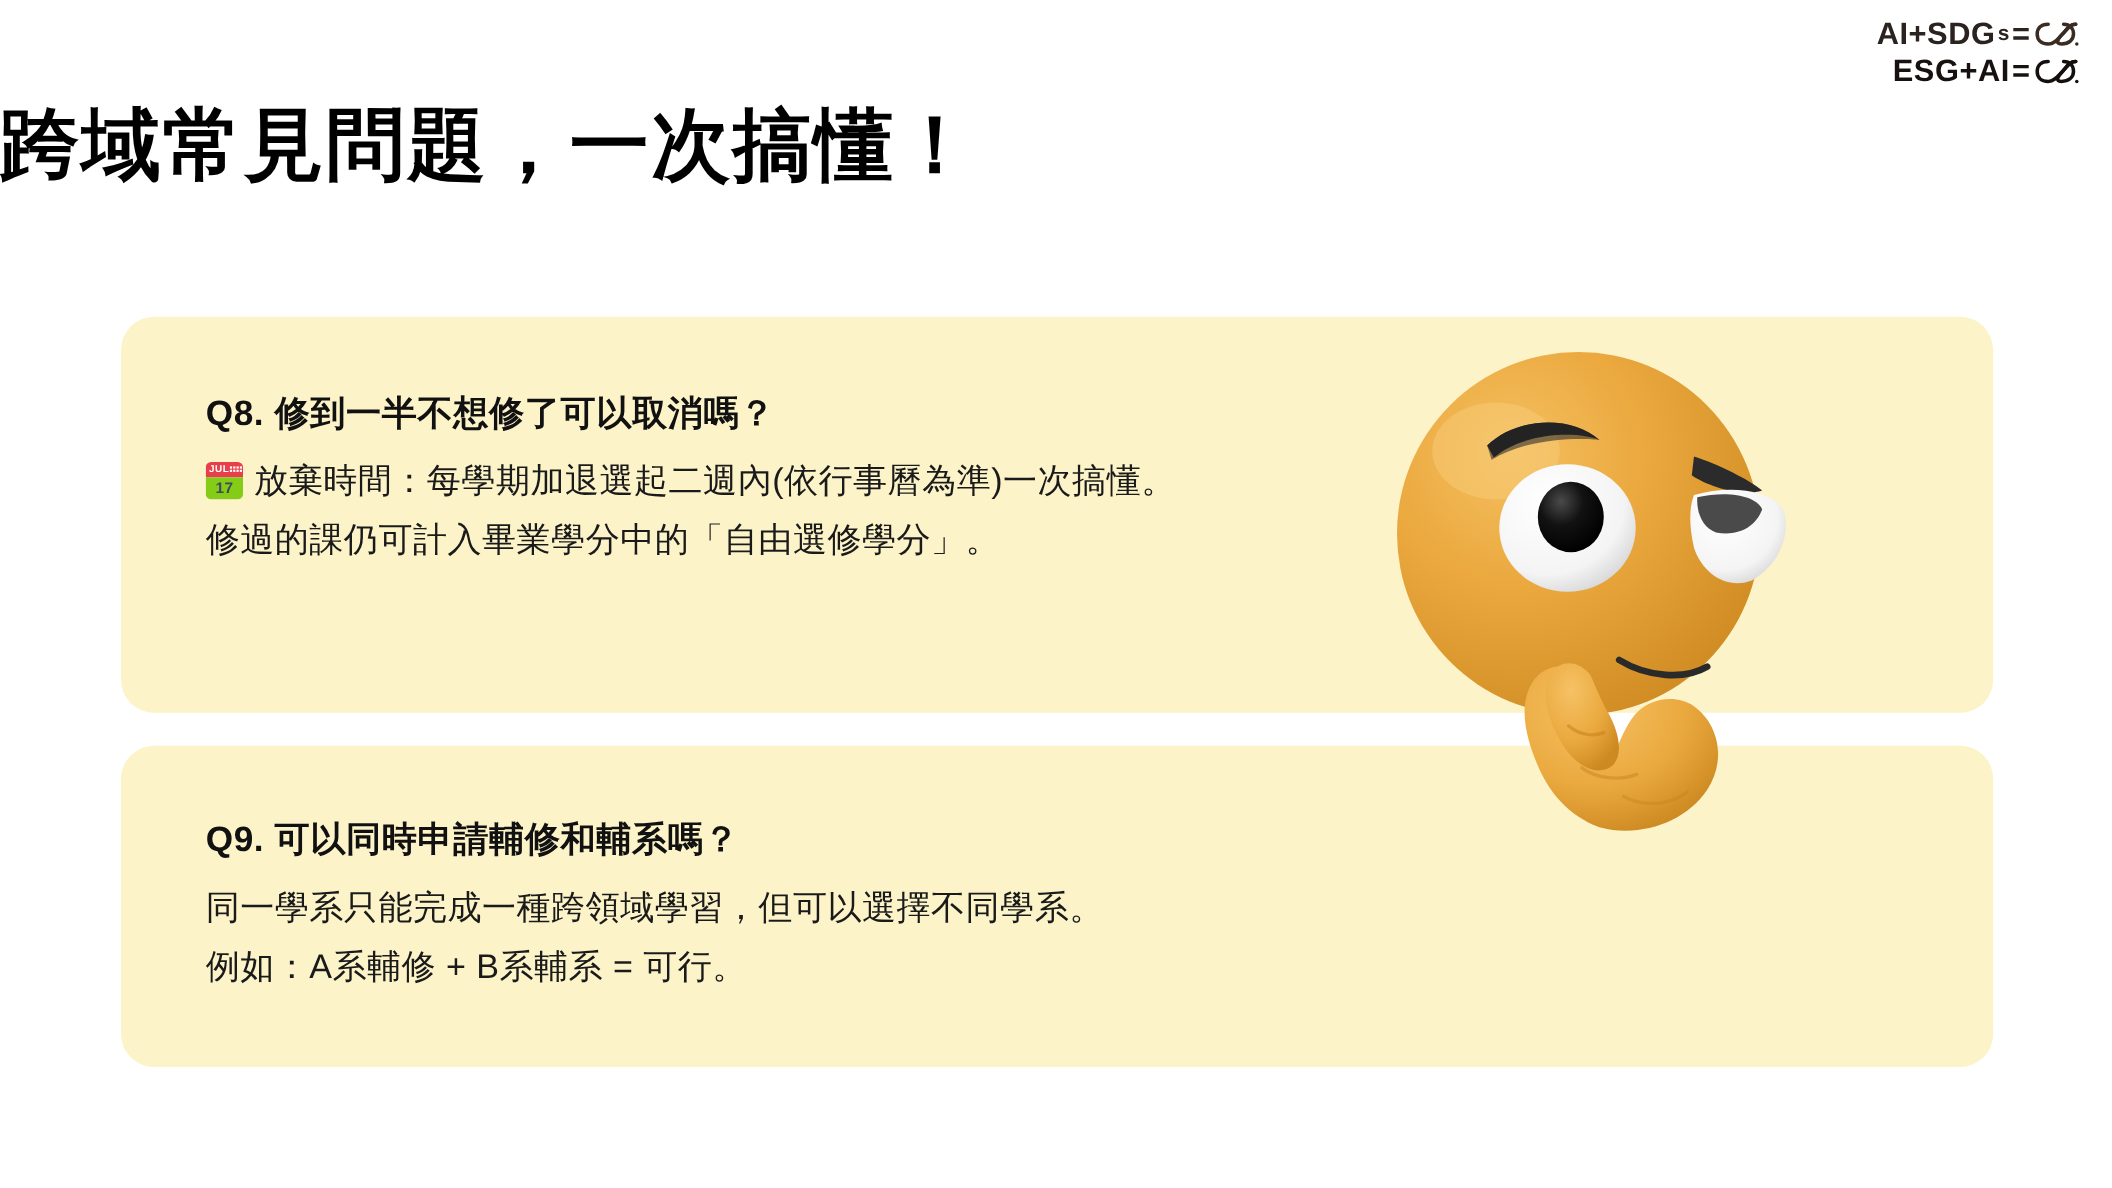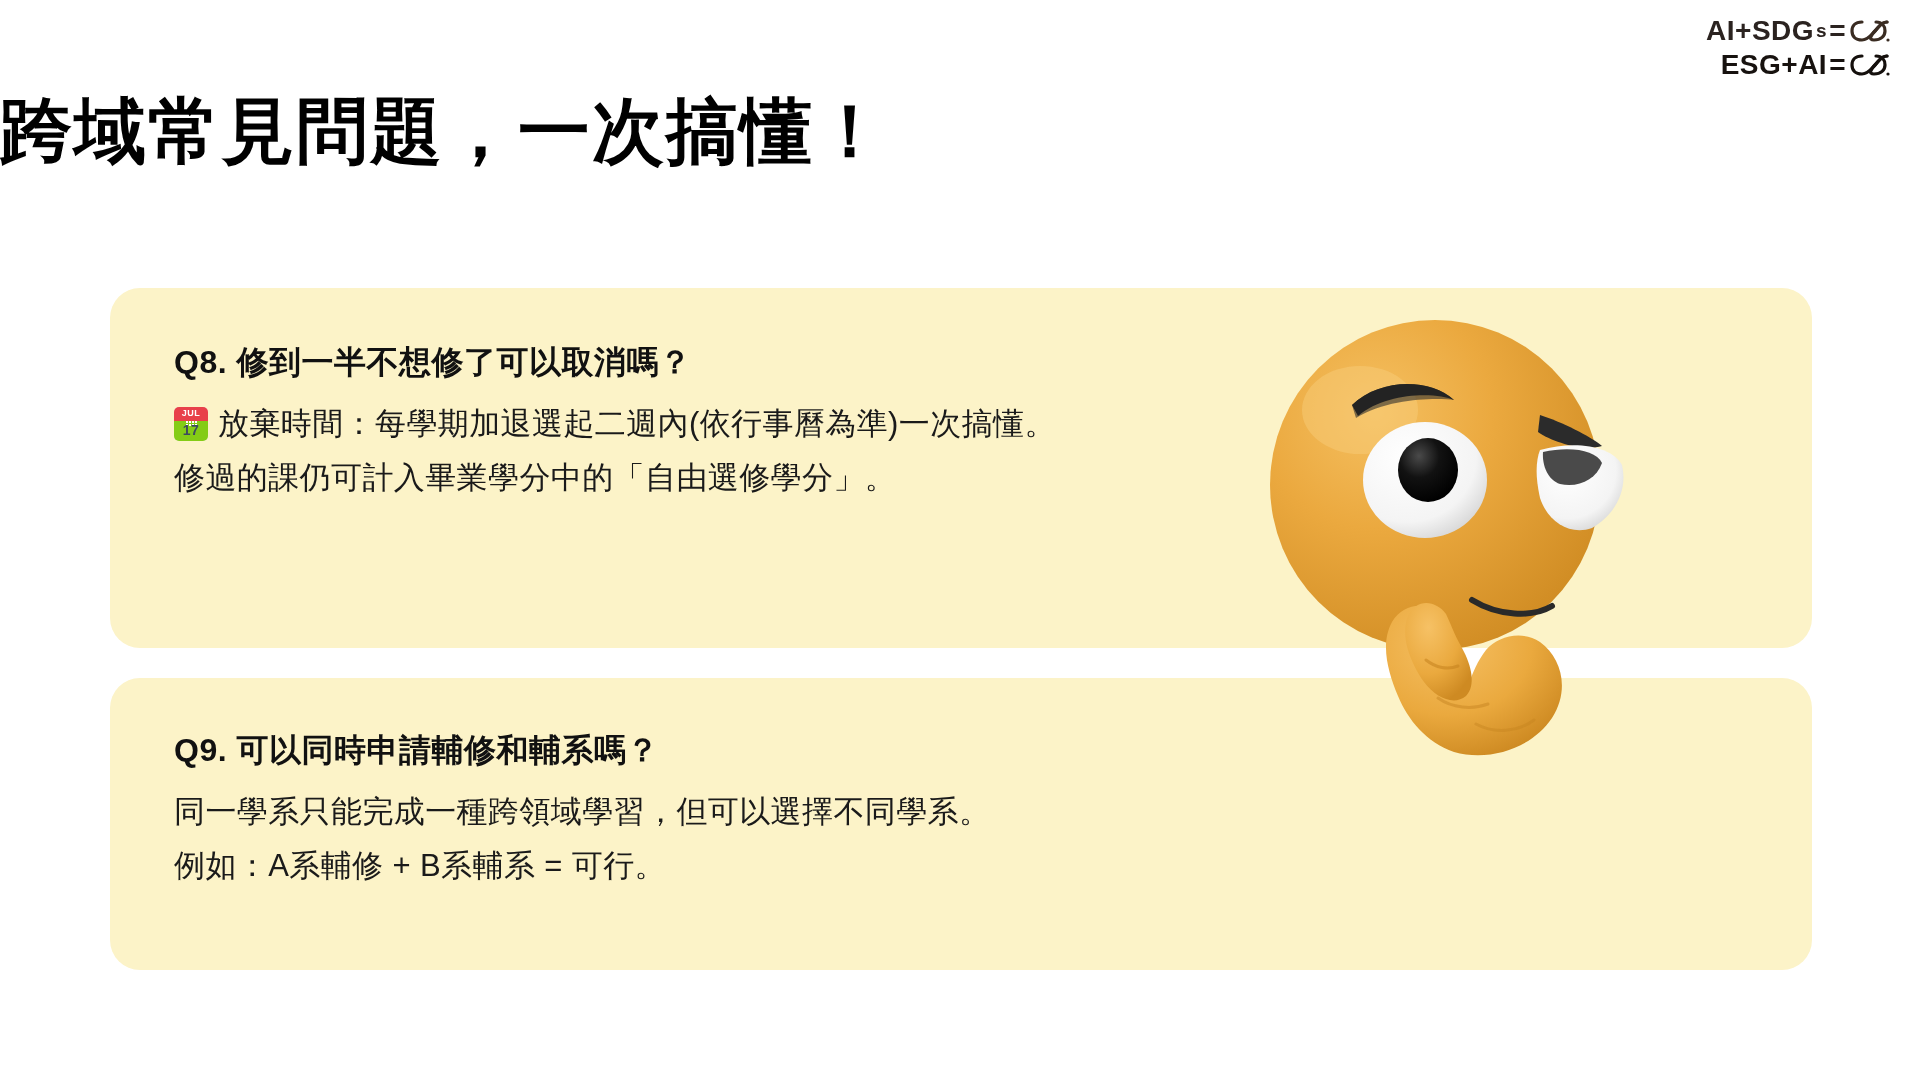--- a/index.html
+++ b/index.html
@@ -59,21 +59,21 @@
   }
 
   
   .card {
     position: absolute;
     left: 110px;
     width: 1702px;
     background: #FCF3C8;
     border-radius: 30px;
     box-sizing: border-box;
-    padding: 4px;
+    padding: 17px;
   }
   .card-q8 {
     top: 288px;
     height: 360px;
   }
   .card-q9 {
     top: 678px;
     height: 292px;
   }
   .card-inner {
@@ -122,21 +122,20 @@
     background: #e8404a;
     color: #ffffff;
     font-size: 9px;
     font-weight: bold;
     display: flex;
     align-items: center;
     justify-content: space-between;
     padding: 0 3px;
     box-sizing: border-box;
     letter-spacing: 0.5px;
-    flex-direction: column;
   }
   .cal-dots {
     display: grid;
     grid-template-columns: repeat(4, 2px);
     grid-template-rows: repeat(2, 2px);
     gap: 1px;
   }
   .cal-dots i {
     display: block;
     width: 2px;

